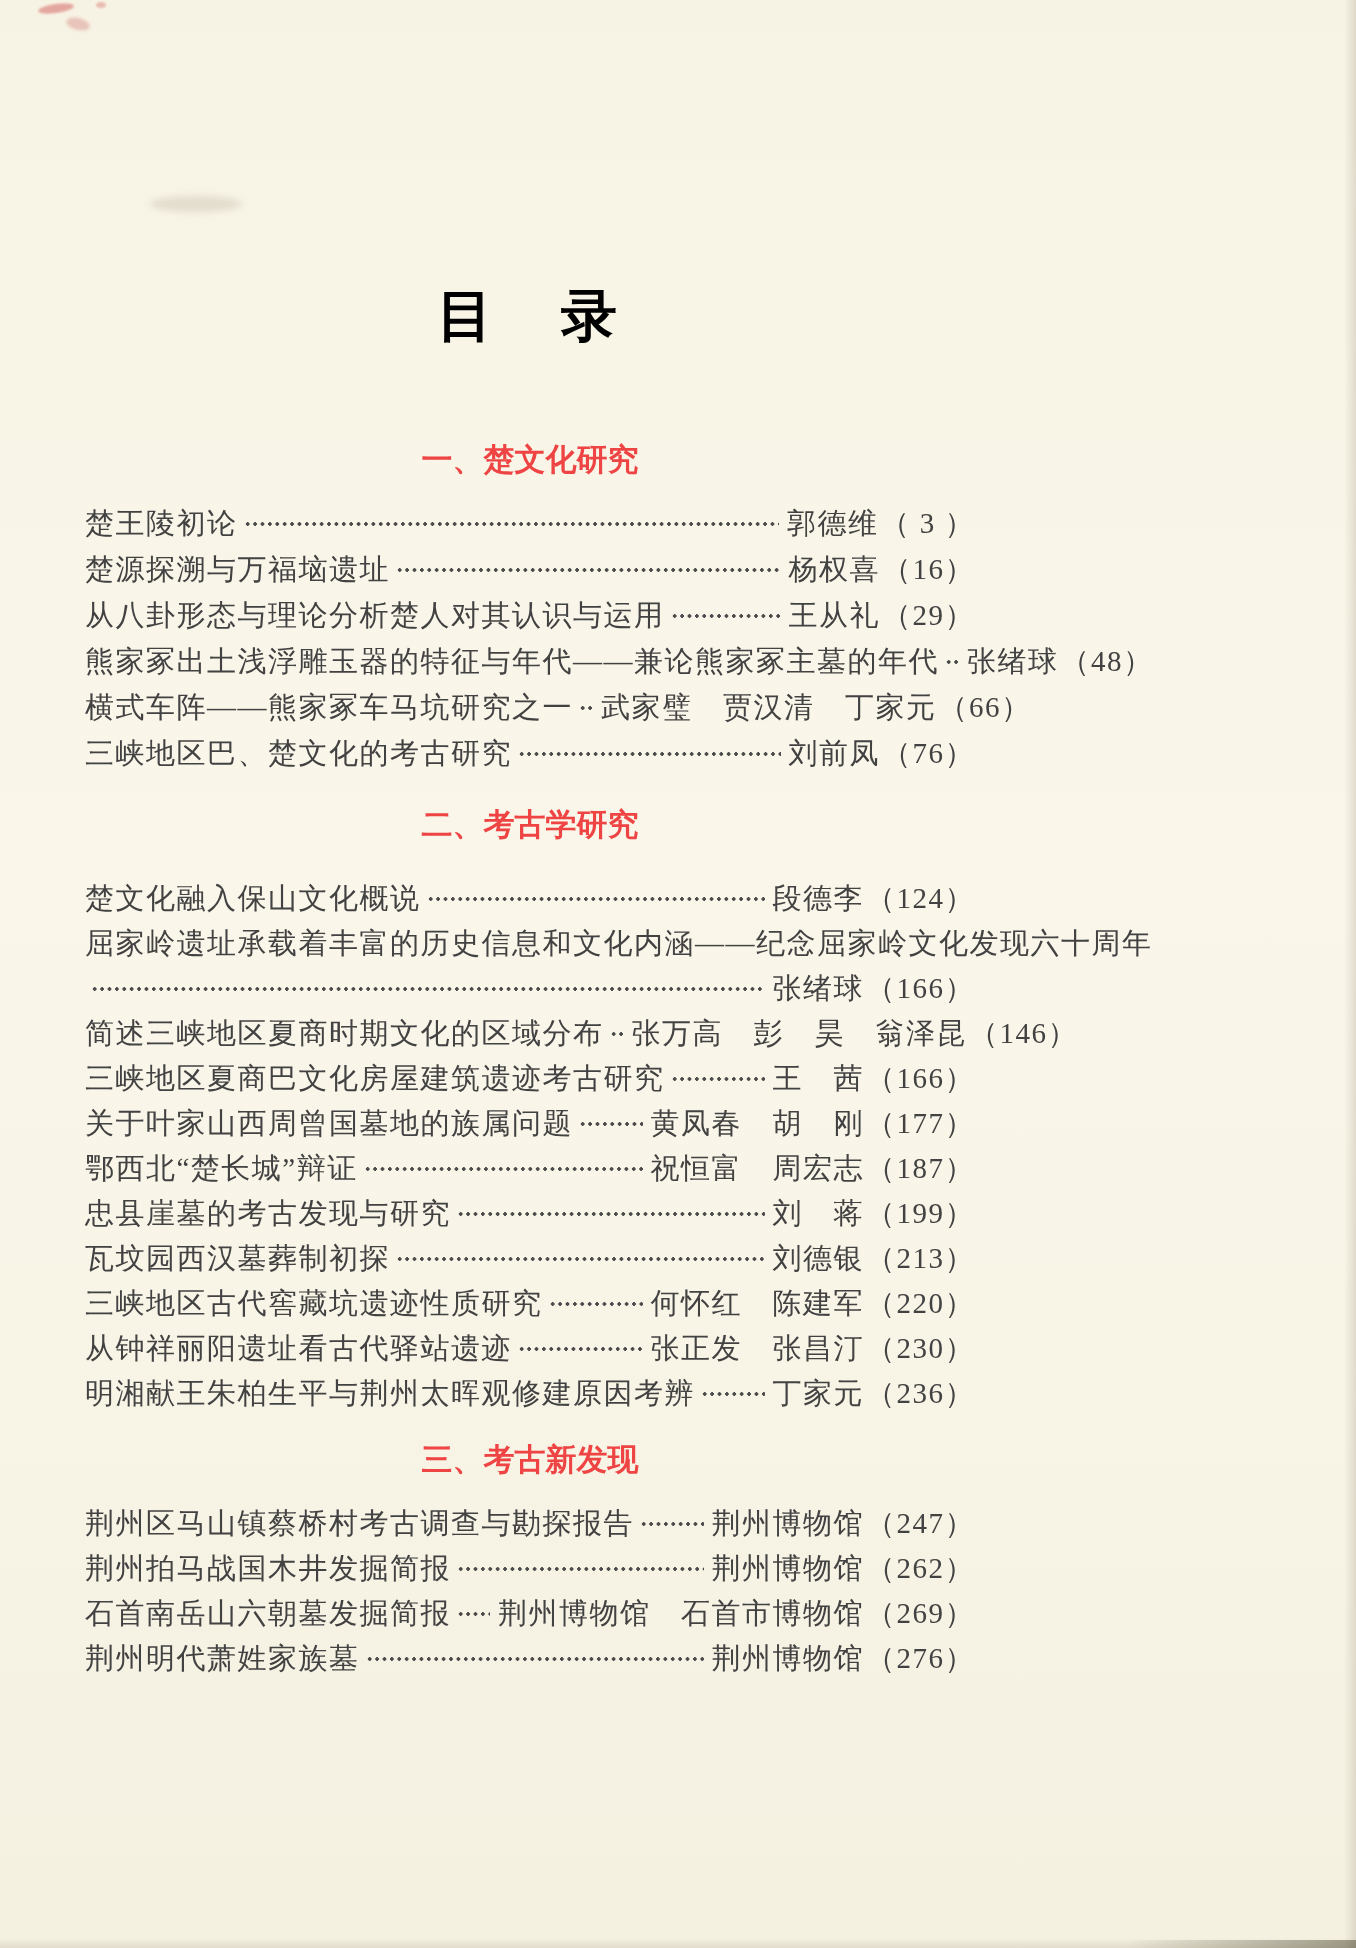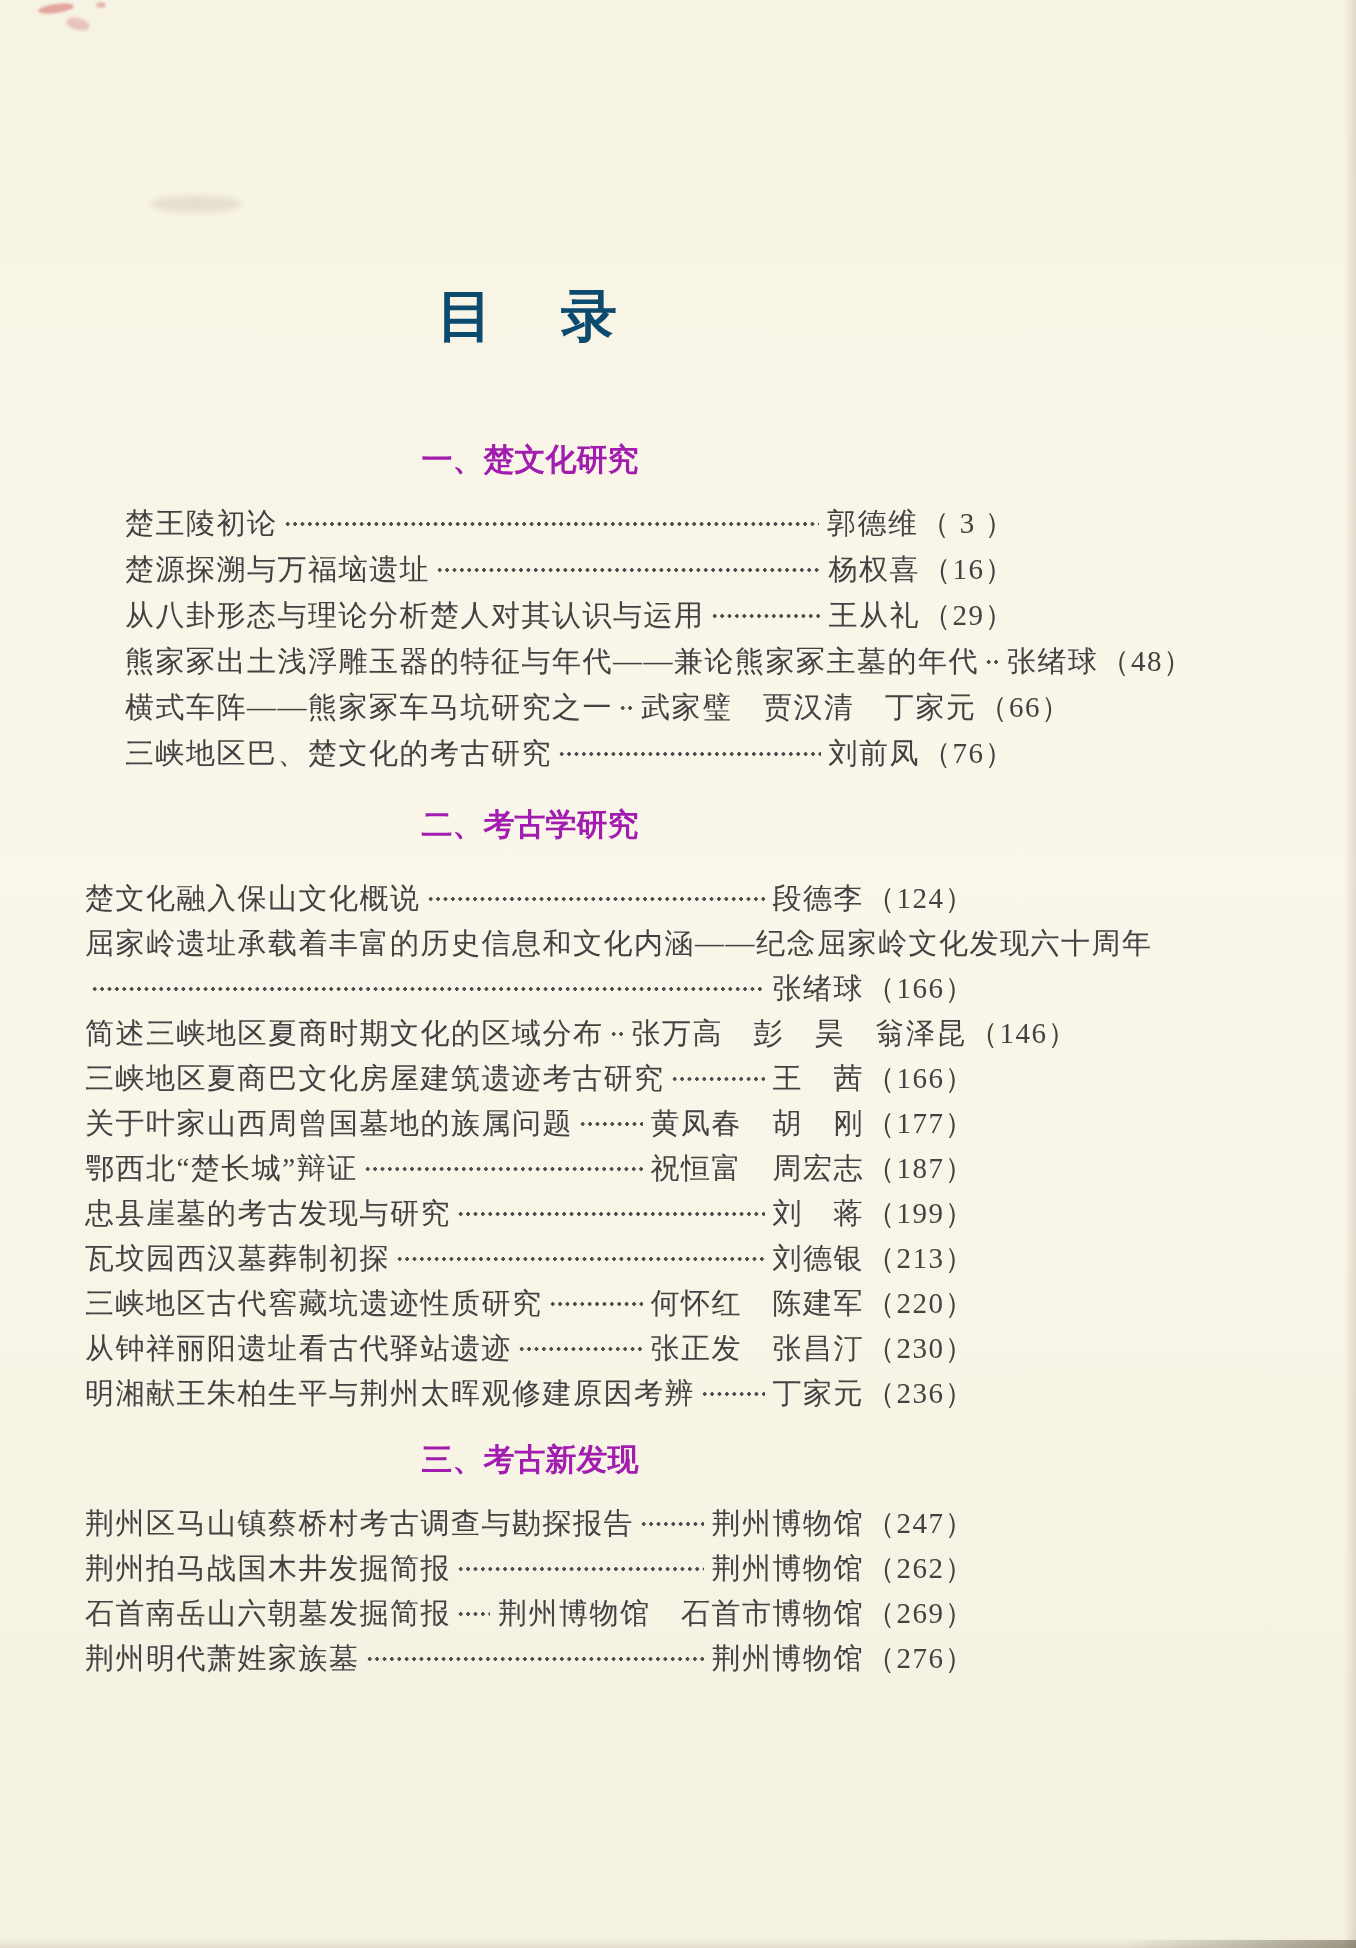--- a/index.html
+++ b/index.html
@@ -9,34 +9,34 @@
     background:linear-gradient(180deg,#f7f3e4 0%, #faf6ea 45%, #f5f1e1 100%);
     font-family:"Liberation Serif","DejaVu Serif",serif;
     color:#3d3d3d;
   }
   .content { position:absolute; left:85px; top:0; width:890px; }
 
   .page-title {
     margin-top:288px; line-height:1;
     text-align:center;
     font-size:56px; font-weight:bold; letter-spacing:6px;
-    color:#0c4a6e;
+    color:#000000;
   }
 
   .section-heading {
     text-align:center; line-height:1;
     font-family:"Liberation Sans","DejaVu Sans",sans-serif;
-    font-weight:bold; font-size:31px; color:#a21caf;
+    font-weight:bold; font-size:31px; color:#ef4444;
   }
   .sh1 { margin-top:100px; }
   .sh2 { margin-top:32px; }
   .sh3 { margin-top:28px;font-family:Liberation Serif, serif; }
 
   .entries { width:100%; }
-  .ent1 { margin-top:26px;margin-left:40px; }
+  .ent1 { margin-top:26px; }
   .ent2 { margin-top:36px; }
   .ent3 { margin-top:26px; }
 
   .toc-row {
     display:flex; align-items:center;
     height:46px; white-space:nowrap;
     font-size:29px; letter-spacing:1.5px; color:#424242;
   }
   .ent2 .toc-row, .ent3 .toc-row { height:45px;text-align:right; }
 

